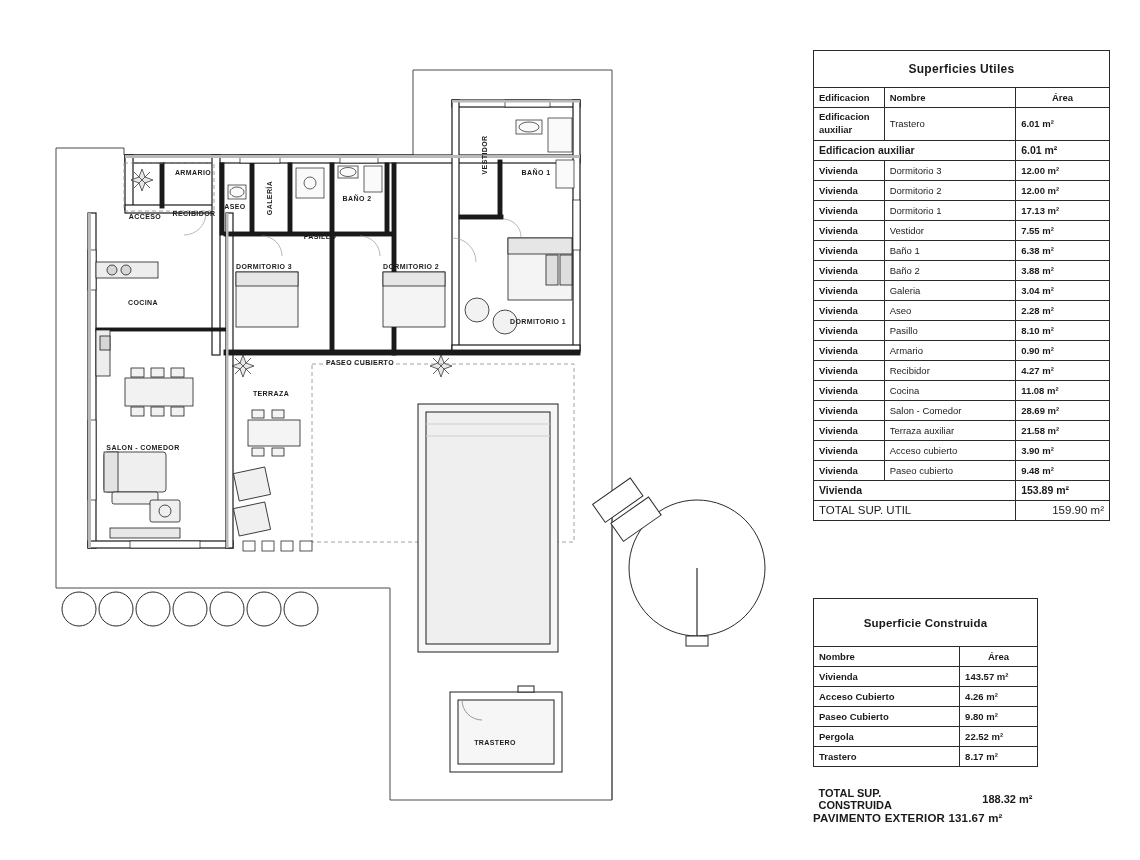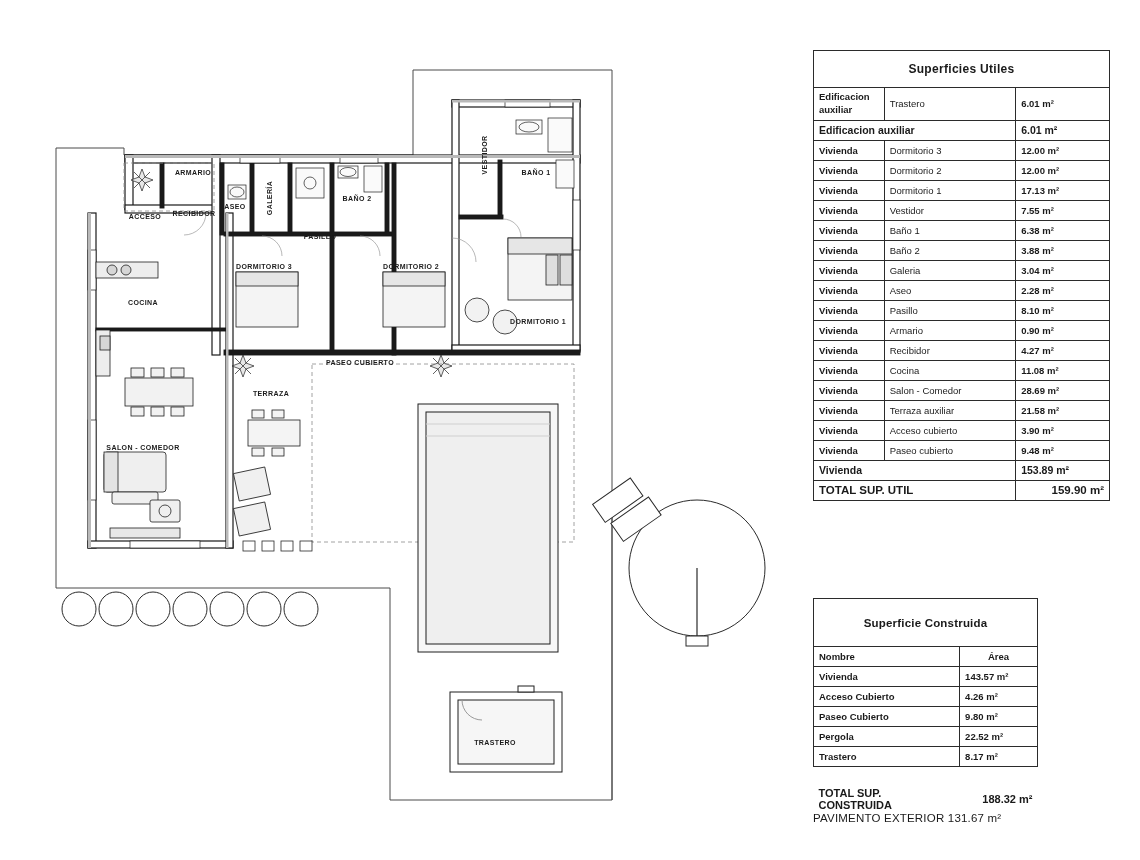--- a/index.html
+++ b/index.html
@@ -23,31 +23,31 @@
   table{border-collapse:collapse;font-size:10px;}
 
   #t-utiles{position:absolute;left:3px;top:50px;width:297px;}
   #t-utiles td,#t-utiles th{border:1px solid #2b2b2b;padding:3px 5px;height:13px;}
   #t-utiles .title{font-size:12px;font-weight:bold;text-align:center;letter-spacing:.3px;padding:11px 0;}
   #t-utiles .hdr{font-weight:bold;font-size:9.5px;}
   .c1{width:62px;font-weight:bold;font-size:9.5px;}
   .c2{width:140px;font-size:9.5px;}
   .c3{width:95px;font-weight:bold;font-size:9.5px;}
   .subtot td{font-weight:bold;font-size:10.5px;border:1px solid #2b2b2b;}
-  .tot-row td{border:none;font-weight:bold;font-size:11.5px;padding-top:4px;}
+  .tot-row td{border:none;font-weight:normal;font-size:11.5px;padding-top:4px;}
 
   #t-constr{position:absolute;left:3px;top:598px;width:225px;}
   #t-constr td{border:1px solid #2b2b2b;padding:3px 5px;height:13px;font-size:9.5px;font-weight:bold;}
   #t-constr .title{font-size:11.5px;font-weight:bold;text-align:center;padding:17px 0;letter-spacing:.2px;}
   #t-constr .hdr{font-weight:bold;font-size:9.5px;}
   .k1{width:150px;}
   .k2{width:75px;}
   #t-constr .tot-row td{border:none;font-weight:bold;font-size:11px;padding-top:20px;}
 
-  .pav{position:absolute;left:3px;top:812px;font-size:11.5px;font-weight:normal;letter-spacing:.2px;}
+  .pav{position:absolute;left:3px;top:812px;font-size:11.5px;font-weight:bold;letter-spacing:.2px;}
 </style>
 </head>
 <body>
 
 <div class="plan-area">
   <svg class="plan-svg" width="800" height="860" viewBox="0 0 800 860">
     <g fill="none" stroke="#1f1f1f" stroke-width="1">
 
       <path d="M56 148 L56 588 L390 588 L390 800 L612 800 L612 498 L612 498" stroke="#4a4a4a" stroke-width="1"></path>
       <path d="M56 148 L124 148 L124 155 L413 155 L413 70 L612 70 L612 800" stroke="#4a4a4a" stroke-width="1"></path>
@@ -264,20 +264,25 @@
   <div class="rlabel" style="left:495px;top:742px;">TRASTERO</div>
 </div>
 
 <div class="tables">
 
   <table id="t-utiles">
     <tbody>
         <tr>
       <td class="title" colspan="3">Superficies Utiles</td>
     </tr>
+    <tr>
+      <td class="c1 hdr">Edificacion</td>
+      <td class="c2 hdr">Nombre</td>
+      <td class="c3 hdr" style="text-align:center">Área</td>
+    </tr>
 
     <tr>
       <td class="c1" style="line-height:1.35;">Edificacion auxiliar</td>
       <td class="c2">Trastero</td>
       <td class="c3">6.01 m²</td>
     </tr>
     <tr class="subtot">
       <td colspan="2" style="border-right:none;">Edificacion auxiliar</td>
       <td>6.01 m²</td>
     </tr>

